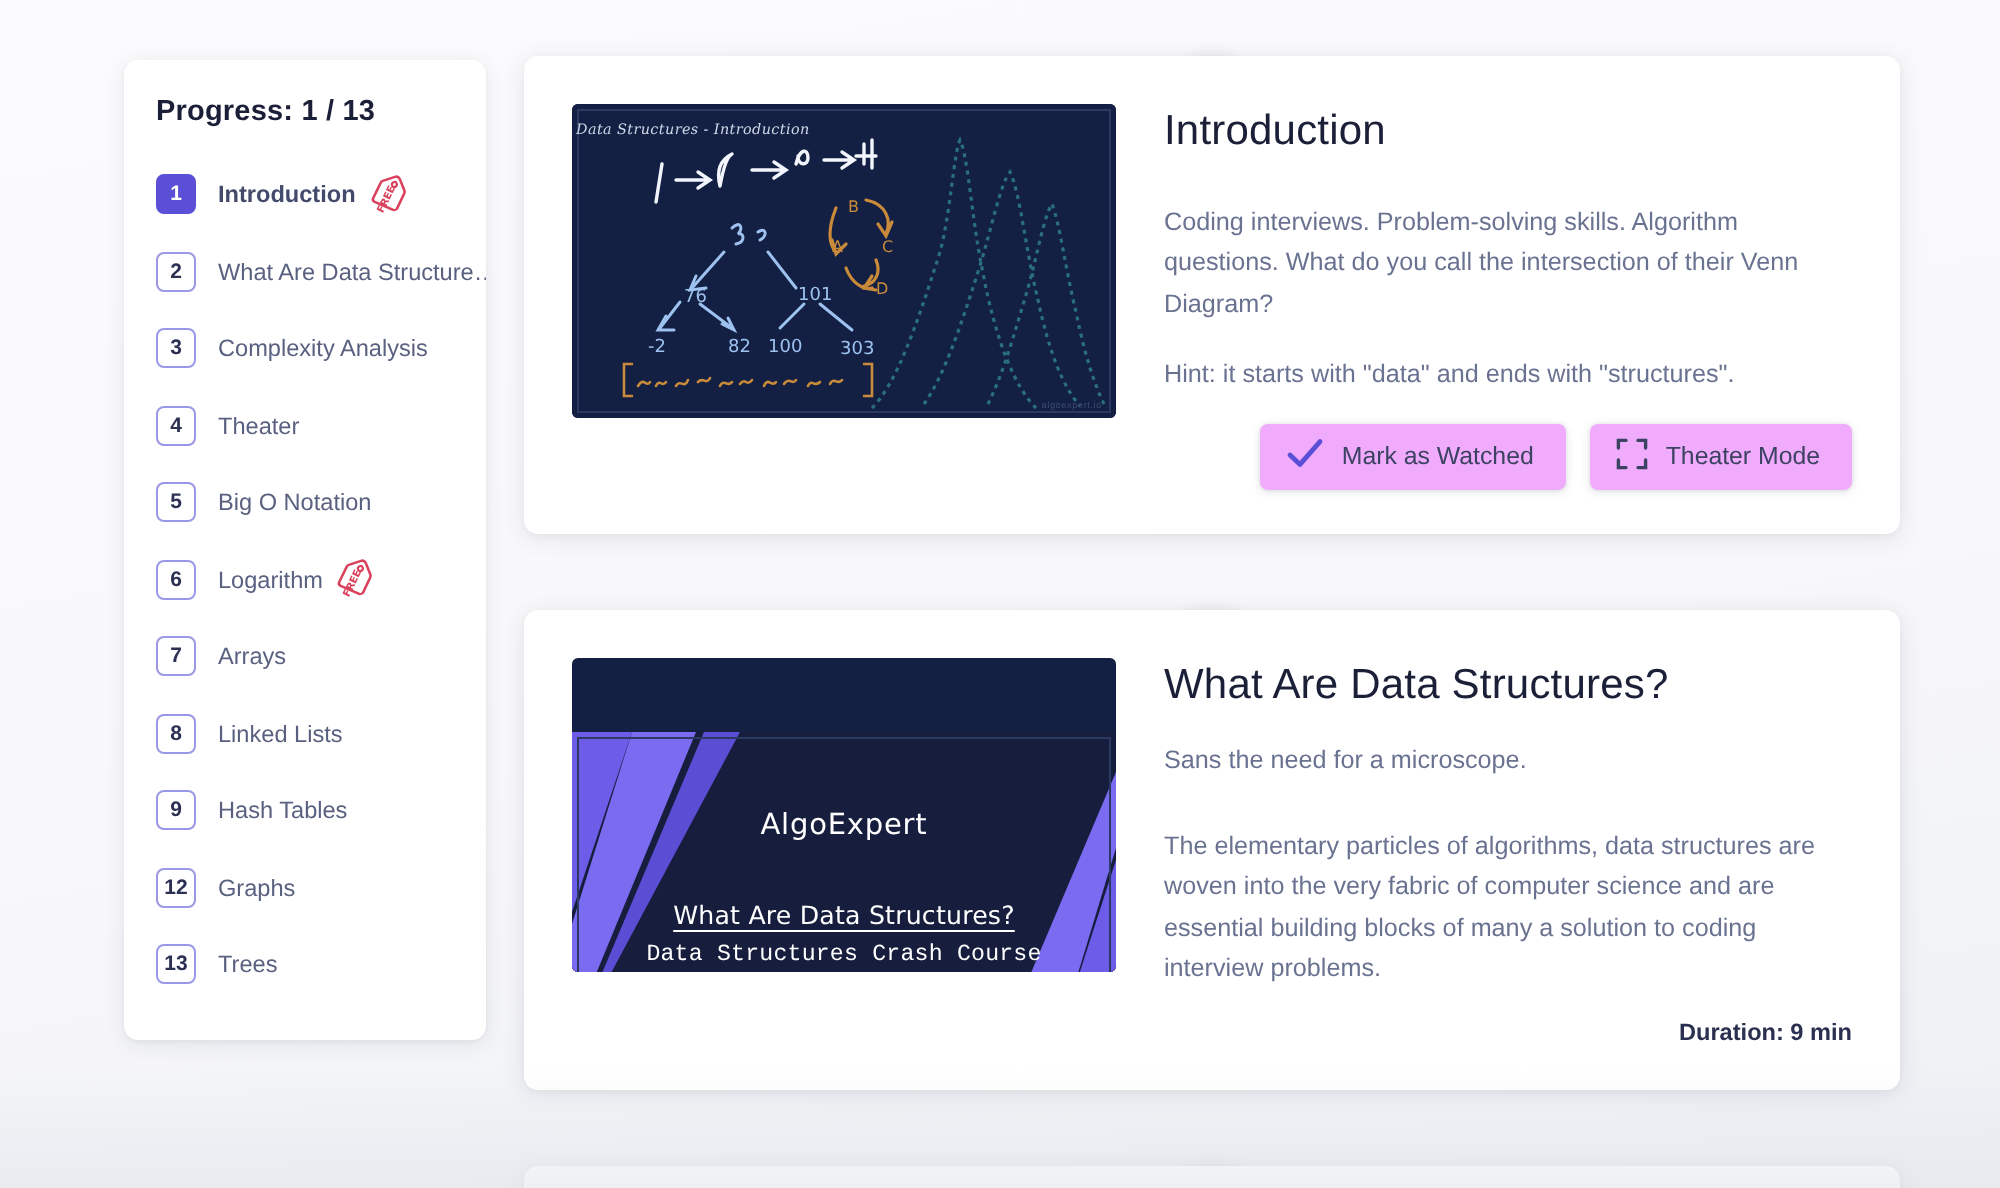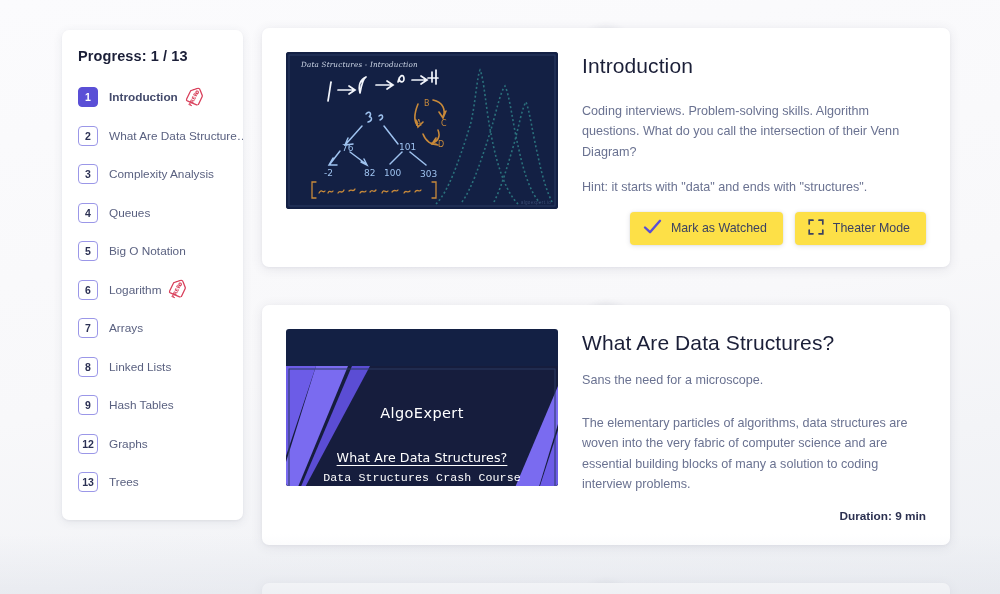--- a/index.html
+++ b/index.html
@@ -183,21 +183,21 @@
     gap: 12px;
     padding-top: 14px;
   }
 
   .pill-btn {
     display: inline-flex;
     align-items: center;
     gap: 9px;
     height: 33px;
     padding: 0 16px 0 13px;
-    background: #fde047;
+    background: #f0abfc;
     border: none;
     border-radius: 4px;
     box-shadow: 0 1px 5px rgba(60,64,90,0.15), 0 0 0 1px rgba(60,64,90,0.03);
     font-family: "Liberation Sans", sans-serif;
     font-size: 12.4px;
     color: #3c4261;
     cursor: pointer;
   }
 
   .duration-row {
@@ -207,21 +207,21 @@
     padding-top: 14px;
     font-size: 11.8px;
     font-weight: bold;
     color: #2b3050;
     align-items: center;
   }
 
   
   .wb-title {
     position: absolute;
-    left: 15px; top: 8px;
+    left: 2px; top: 8px;
     font-family: "DejaVu Serif", serif;
     font-style: italic;
     font-size: 7.2px;
     color: #cfd8e8;
     letter-spacing: .2px;
   }
   .wb-mark {
     position: absolute;
     right: 7px; bottom: 4px;
     font-size: 4.6px;
@@ -283,21 +283,21 @@
         <div class="lesson-item">
           <div class="num-box">2</div>
           <div class="lesson-label">What Are Data Structure…</div>
         </div>
         <div class="lesson-item">
           <div class="num-box">3</div>
           <div class="lesson-label">Complexity Analysis</div>
         </div>
         <div class="lesson-item">
           <div class="num-box">4</div>
-          <div class="lesson-label">Queues</div>
+          <div class="lesson-label">Theater</div>
         </div>
         <div class="lesson-item">
           <div class="num-box">5</div>
           <div class="lesson-label">Big O Notation</div>
         </div>
         <div class="lesson-item">
           <div class="num-box">6</div>
           <div class="lesson-label">Logarithm</div>
           <span class="free-tag">
             <svg width="19" height="17" viewBox="0 0 19 17" fill="none">

